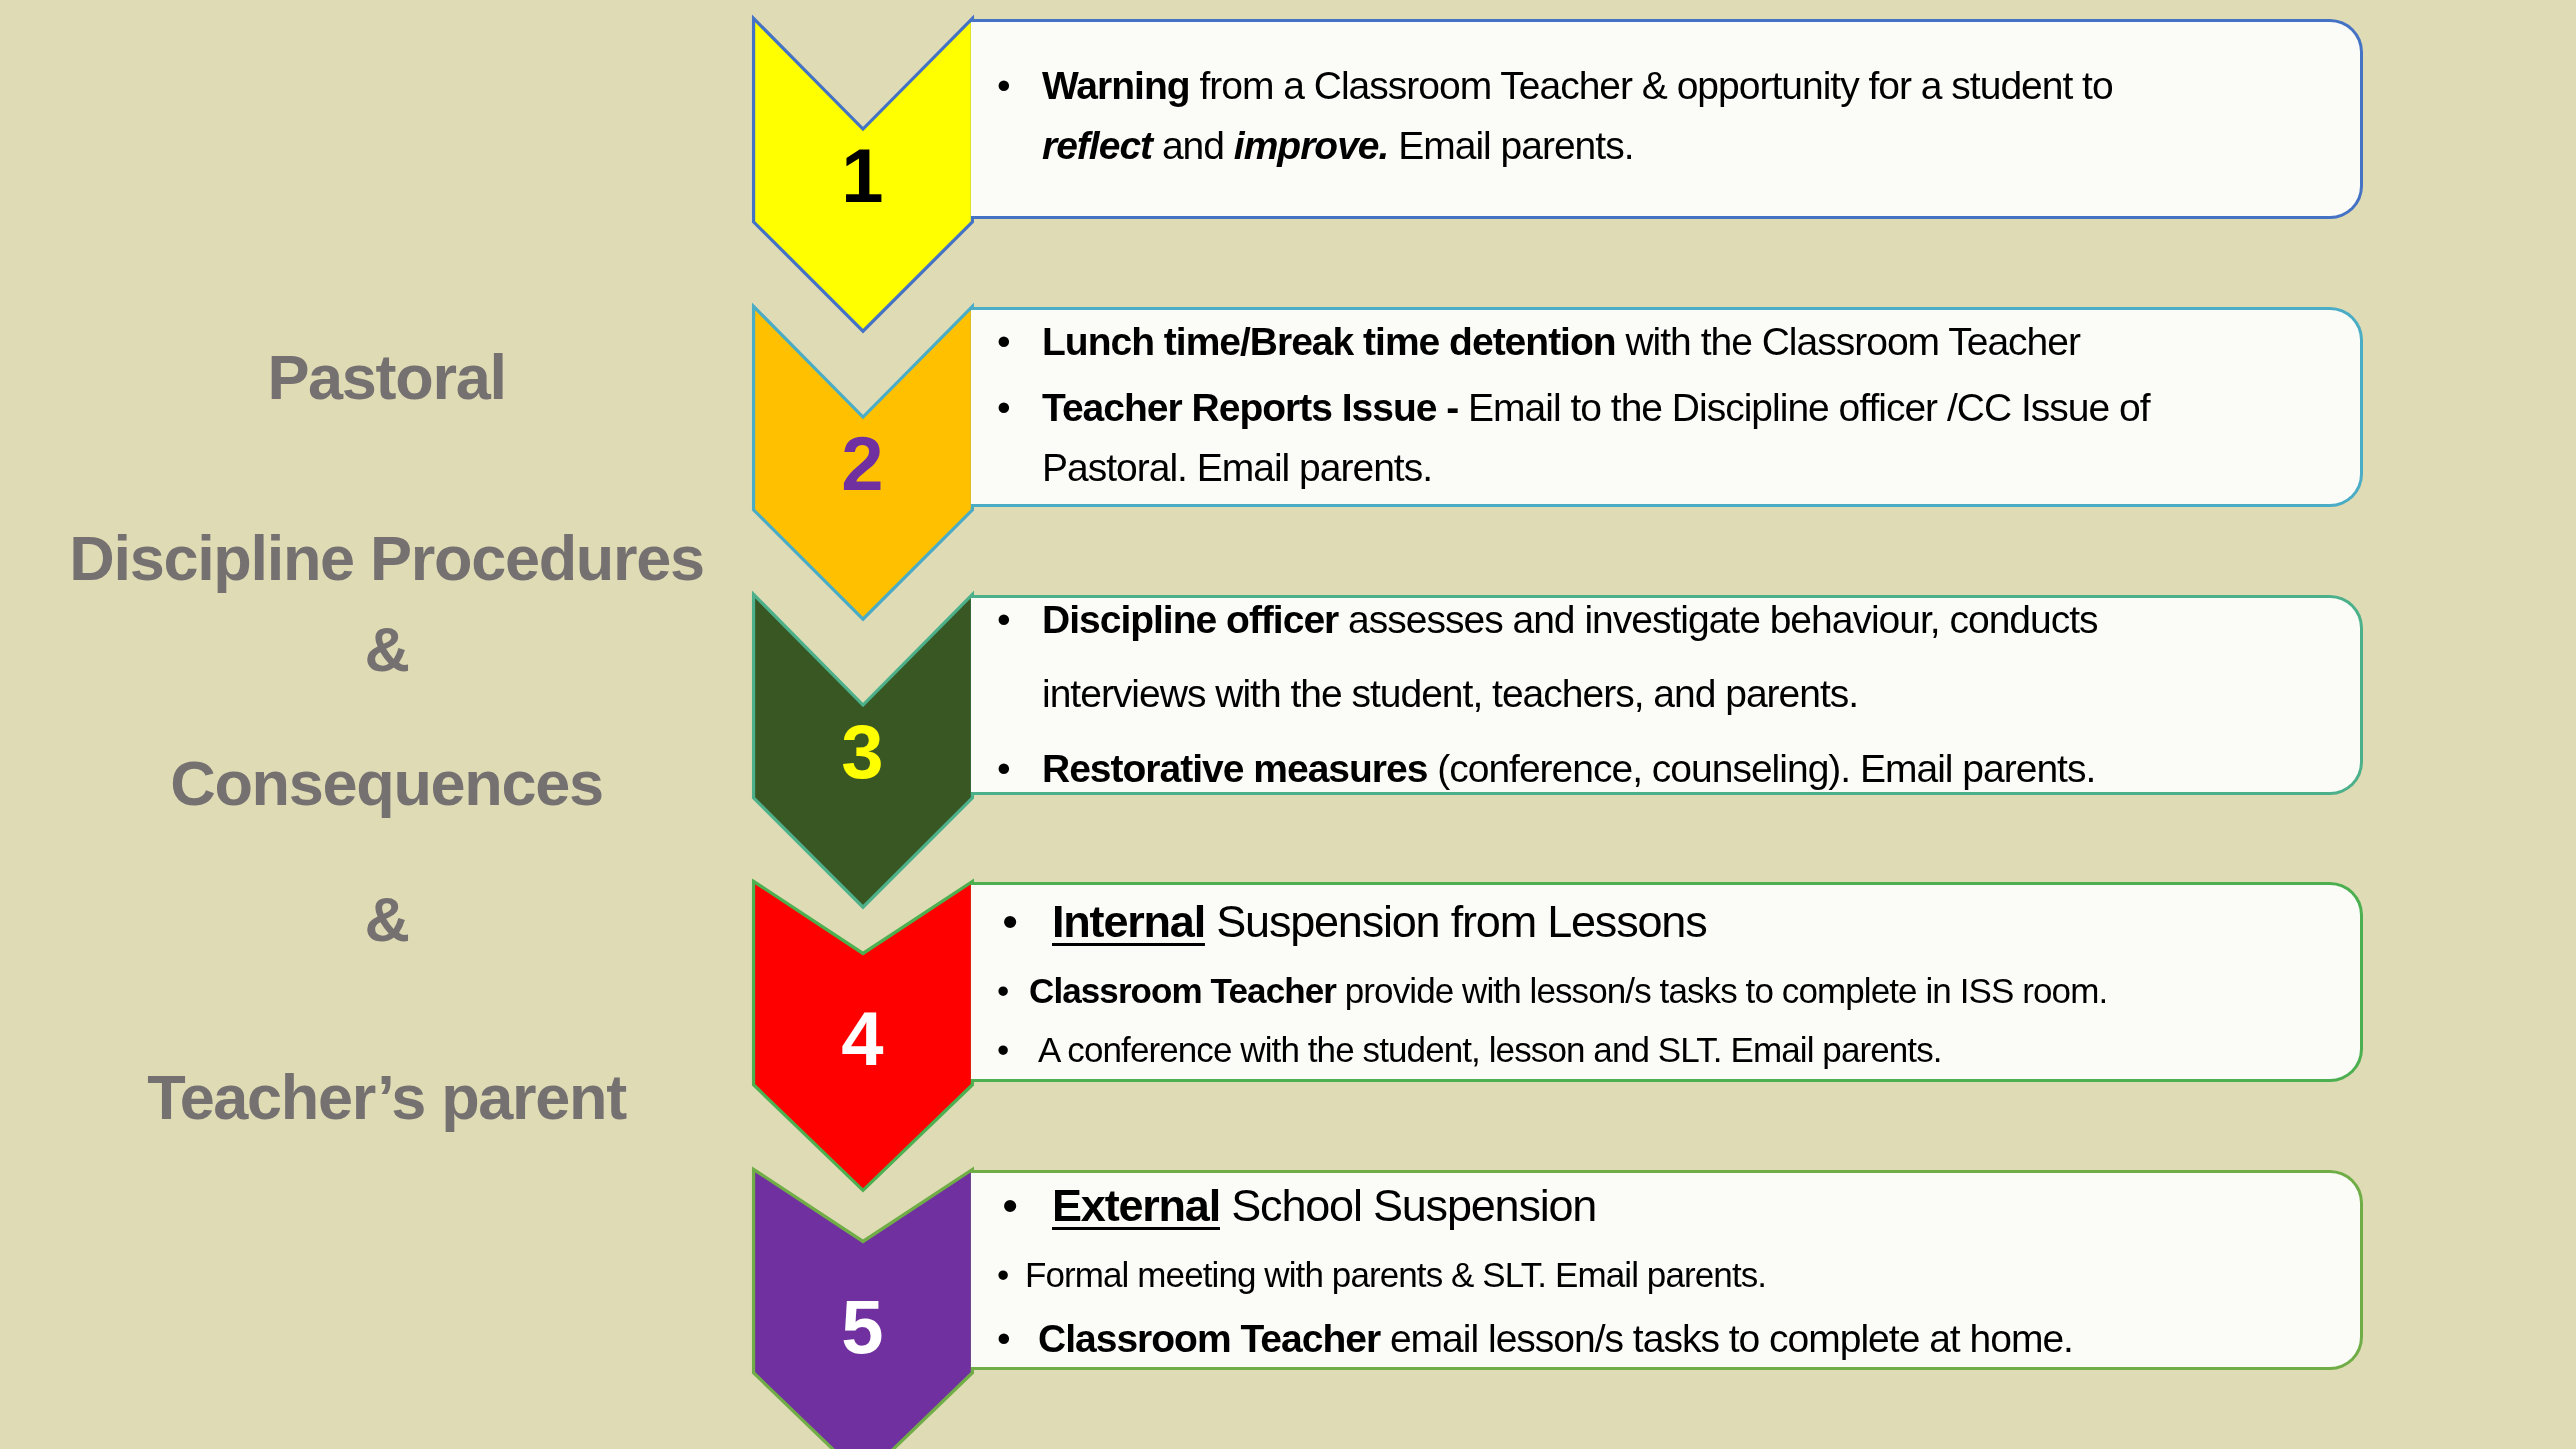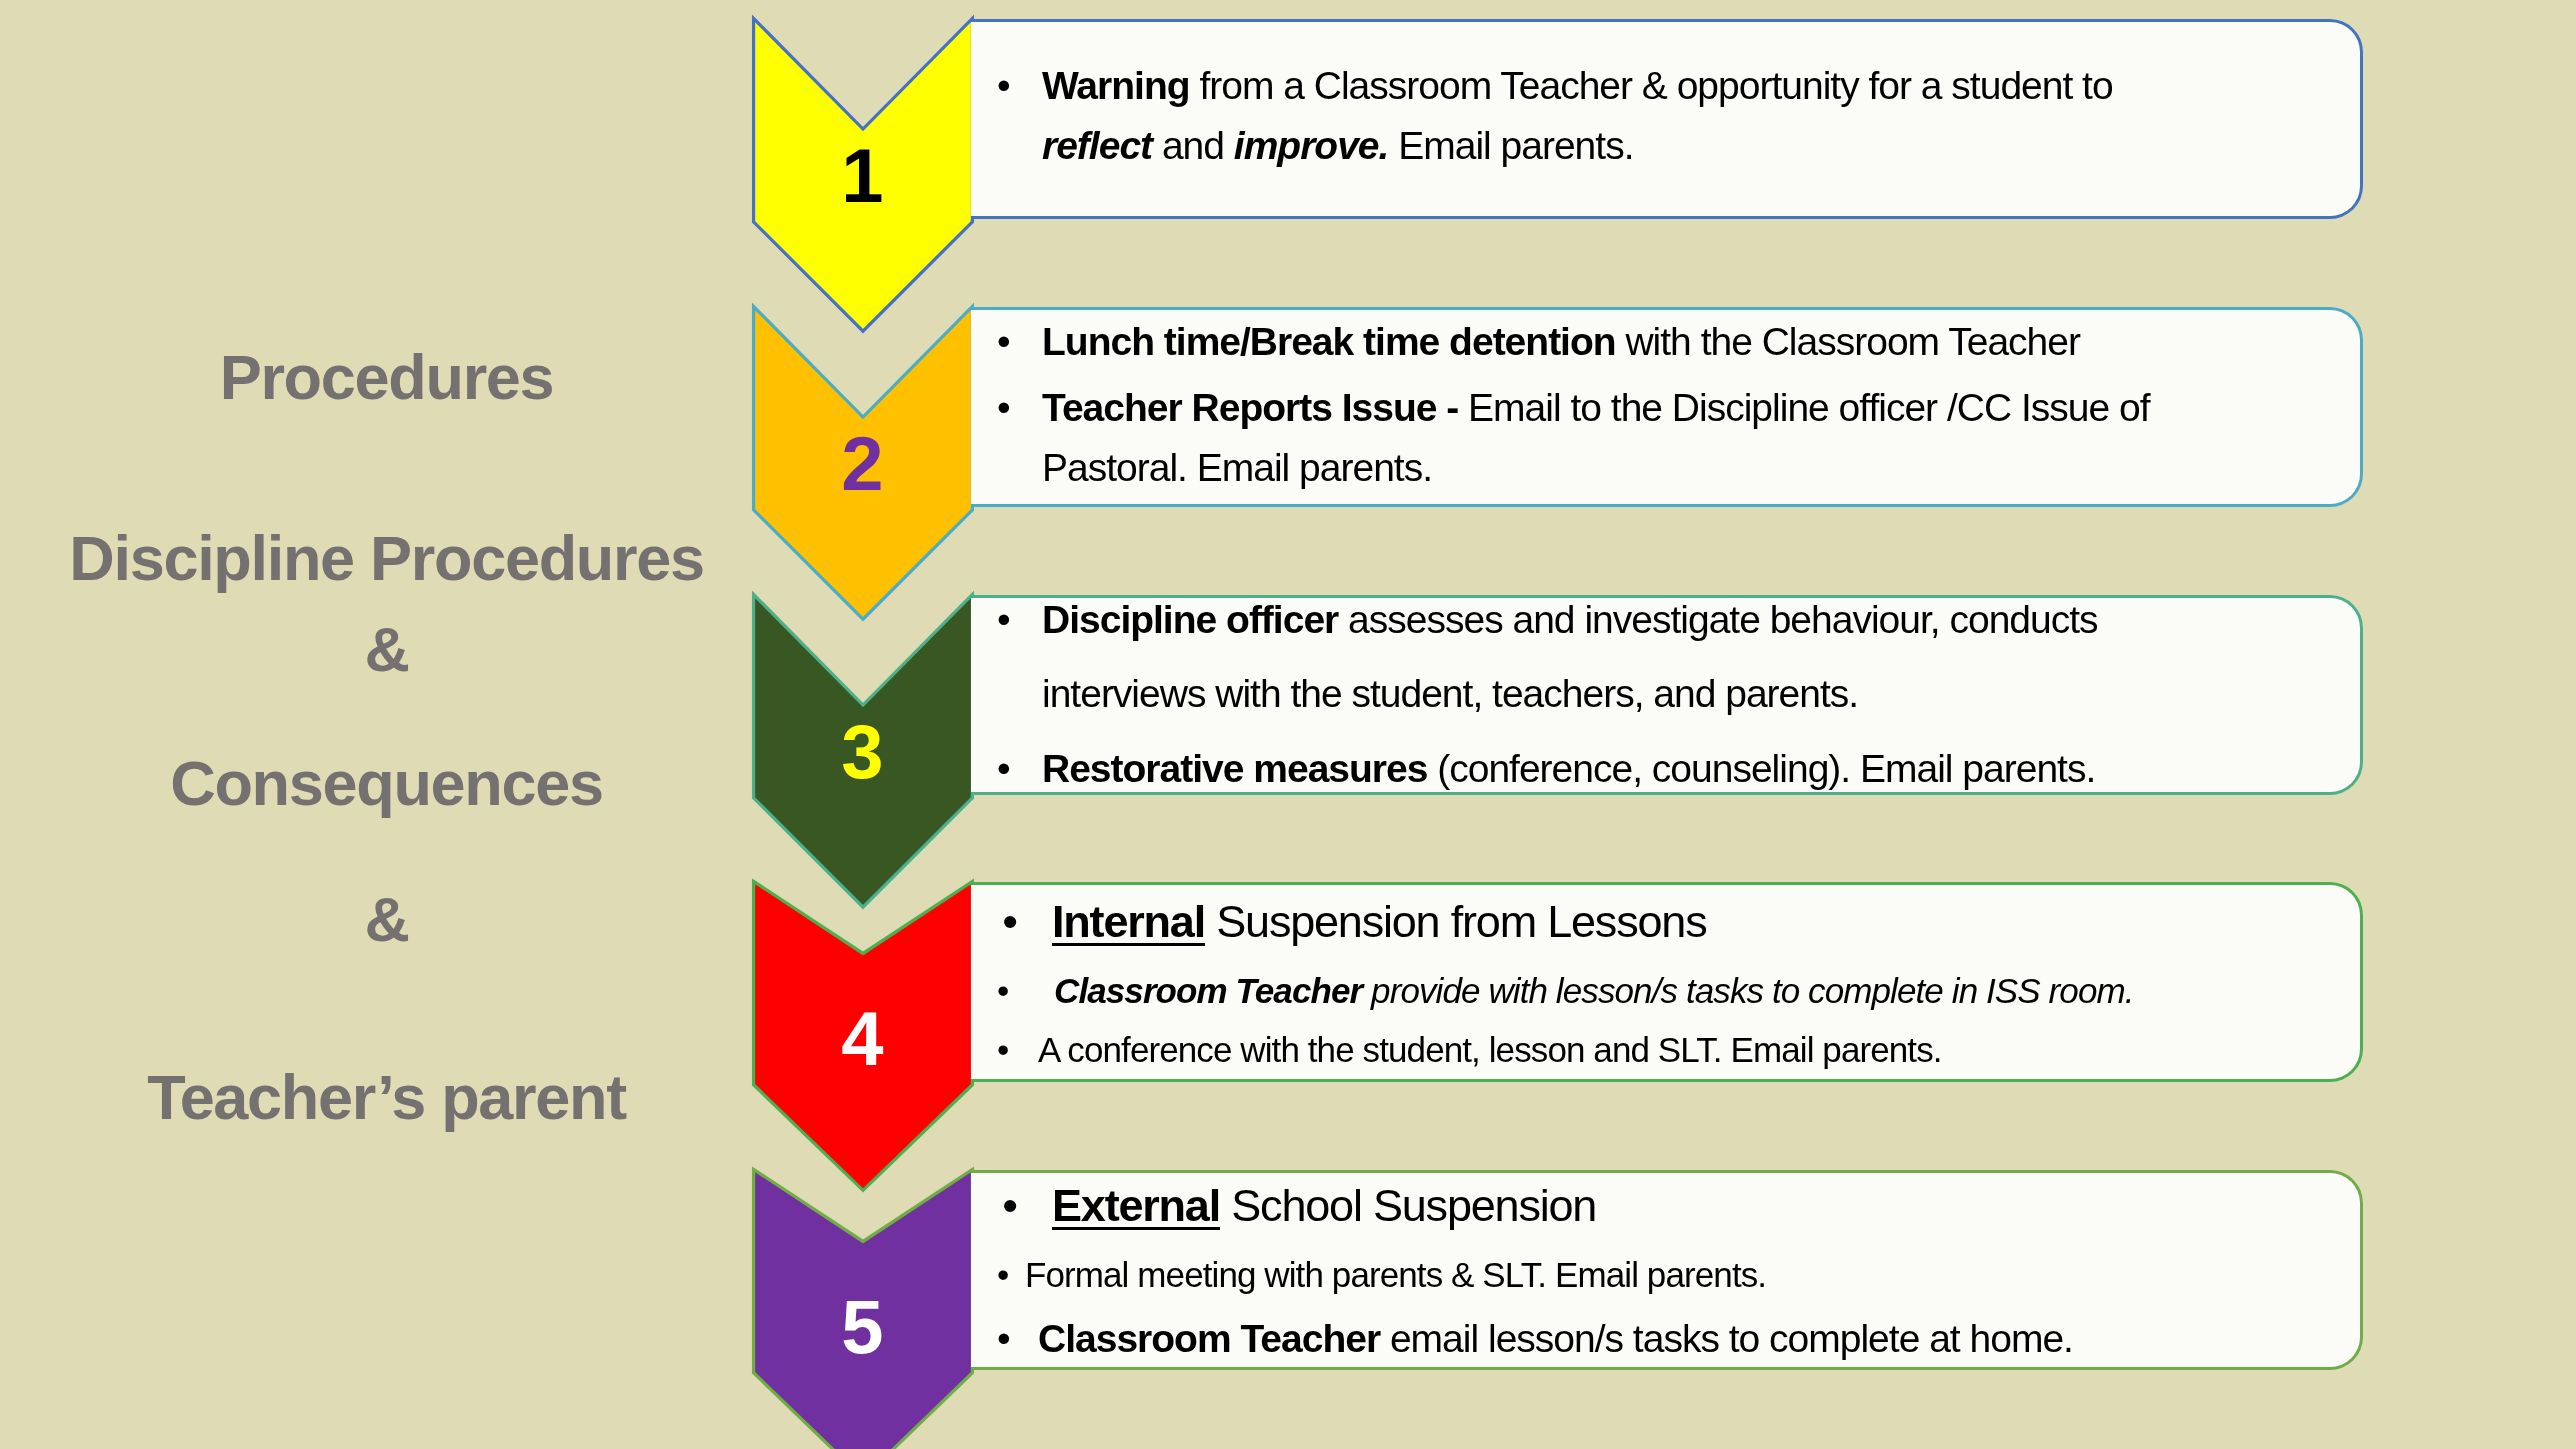--- a/index.html
+++ b/index.html
@@ -36,21 +36,21 @@
   .b { font-weight: bold; }
   .bi { font-weight: bold; font-style: italic; }
   .u { text-decoration: underline; text-decoration-thickness: 3.2px; text-underline-offset: 6.4px; }
   .big { font-size: 45px; }
   .small { font-size: 35px; }
 </style>
 </head>
 <body>
 
 <div class="left-title">
-  <div class="ln" style="top:339px;">Procedures</div>
+  <div class="ln" style="top:339px;">Pastoral</div>
   <div class="ln" style="top:520px;">Discipline Procedures</div>
   <div class="ln" style="top:611px;">&amp;</div>
   <div class="ln" style="top:701px;margin-top:44px;">Consequences</div>
   <div class="ln" style="top:881px;">&amp;</div>
   <div class="ln" style="top:1059px;">Teacher’s parent</div>
 </div>
 
 <div class="chevron" style="top:17.4px;">
   <svg width="224" height="322" viewBox="0 0 348 500">
     <polygon points="4,2 174,174 344,2 344,318 174,488 4,318" fill="#FFFF00" stroke="#4472C4" stroke-width="5" stroke-linejoin="miter"></polygon>
@@ -110,21 +110,21 @@
   </svg>
 </div>
 <div class="num" style="top:994px; color:#FFFFFF;">4</div>
 <div class="box" style="top:882px; border-color:#4CAF50;"></div>
 <div class="bul big" style="top:896px; letter-spacing:-1.2px;">
   <span class="dot" style="left:5.2px;">•</span>
   <span class="txt" style="left:55px;"><span class="b u">Internal</span><span> Suspension from Lessons</span></span>
 </div>
 <div class="bul small" style="top:971px; letter-spacing:-0.9px;">
   <span class="dot">•</span>
-  <span class="txt" style="left:57px;font-style:italic;"><span class="b">Classroom Teacher</span><span> provide with lesson/s tasks to complete in ISS room.</span></span>
+  <span class="txt" style="left:32px;"><span class="b">Classroom Teacher</span><span> provide with lesson/s tasks to complete in ISS room.</span></span>
 </div>
 <div class="bul small" style="top:1030px; letter-spacing:-0.9px;">
   <span class="dot">•</span>
   <span class="txt" style="left:41px;">A conference with the student, lesson and SLT. Email parents.</span>
 </div>
 
 <div class="chevron" style="top:1168px;">
   <svg width="224" height="322" viewBox="0 0 348 500">
     <polygon points="4,2 174,114 344,2 344,318 174,482 4,318" fill="#7030A0" stroke="#70AD47" stroke-width="5"></polygon>
   </svg>

